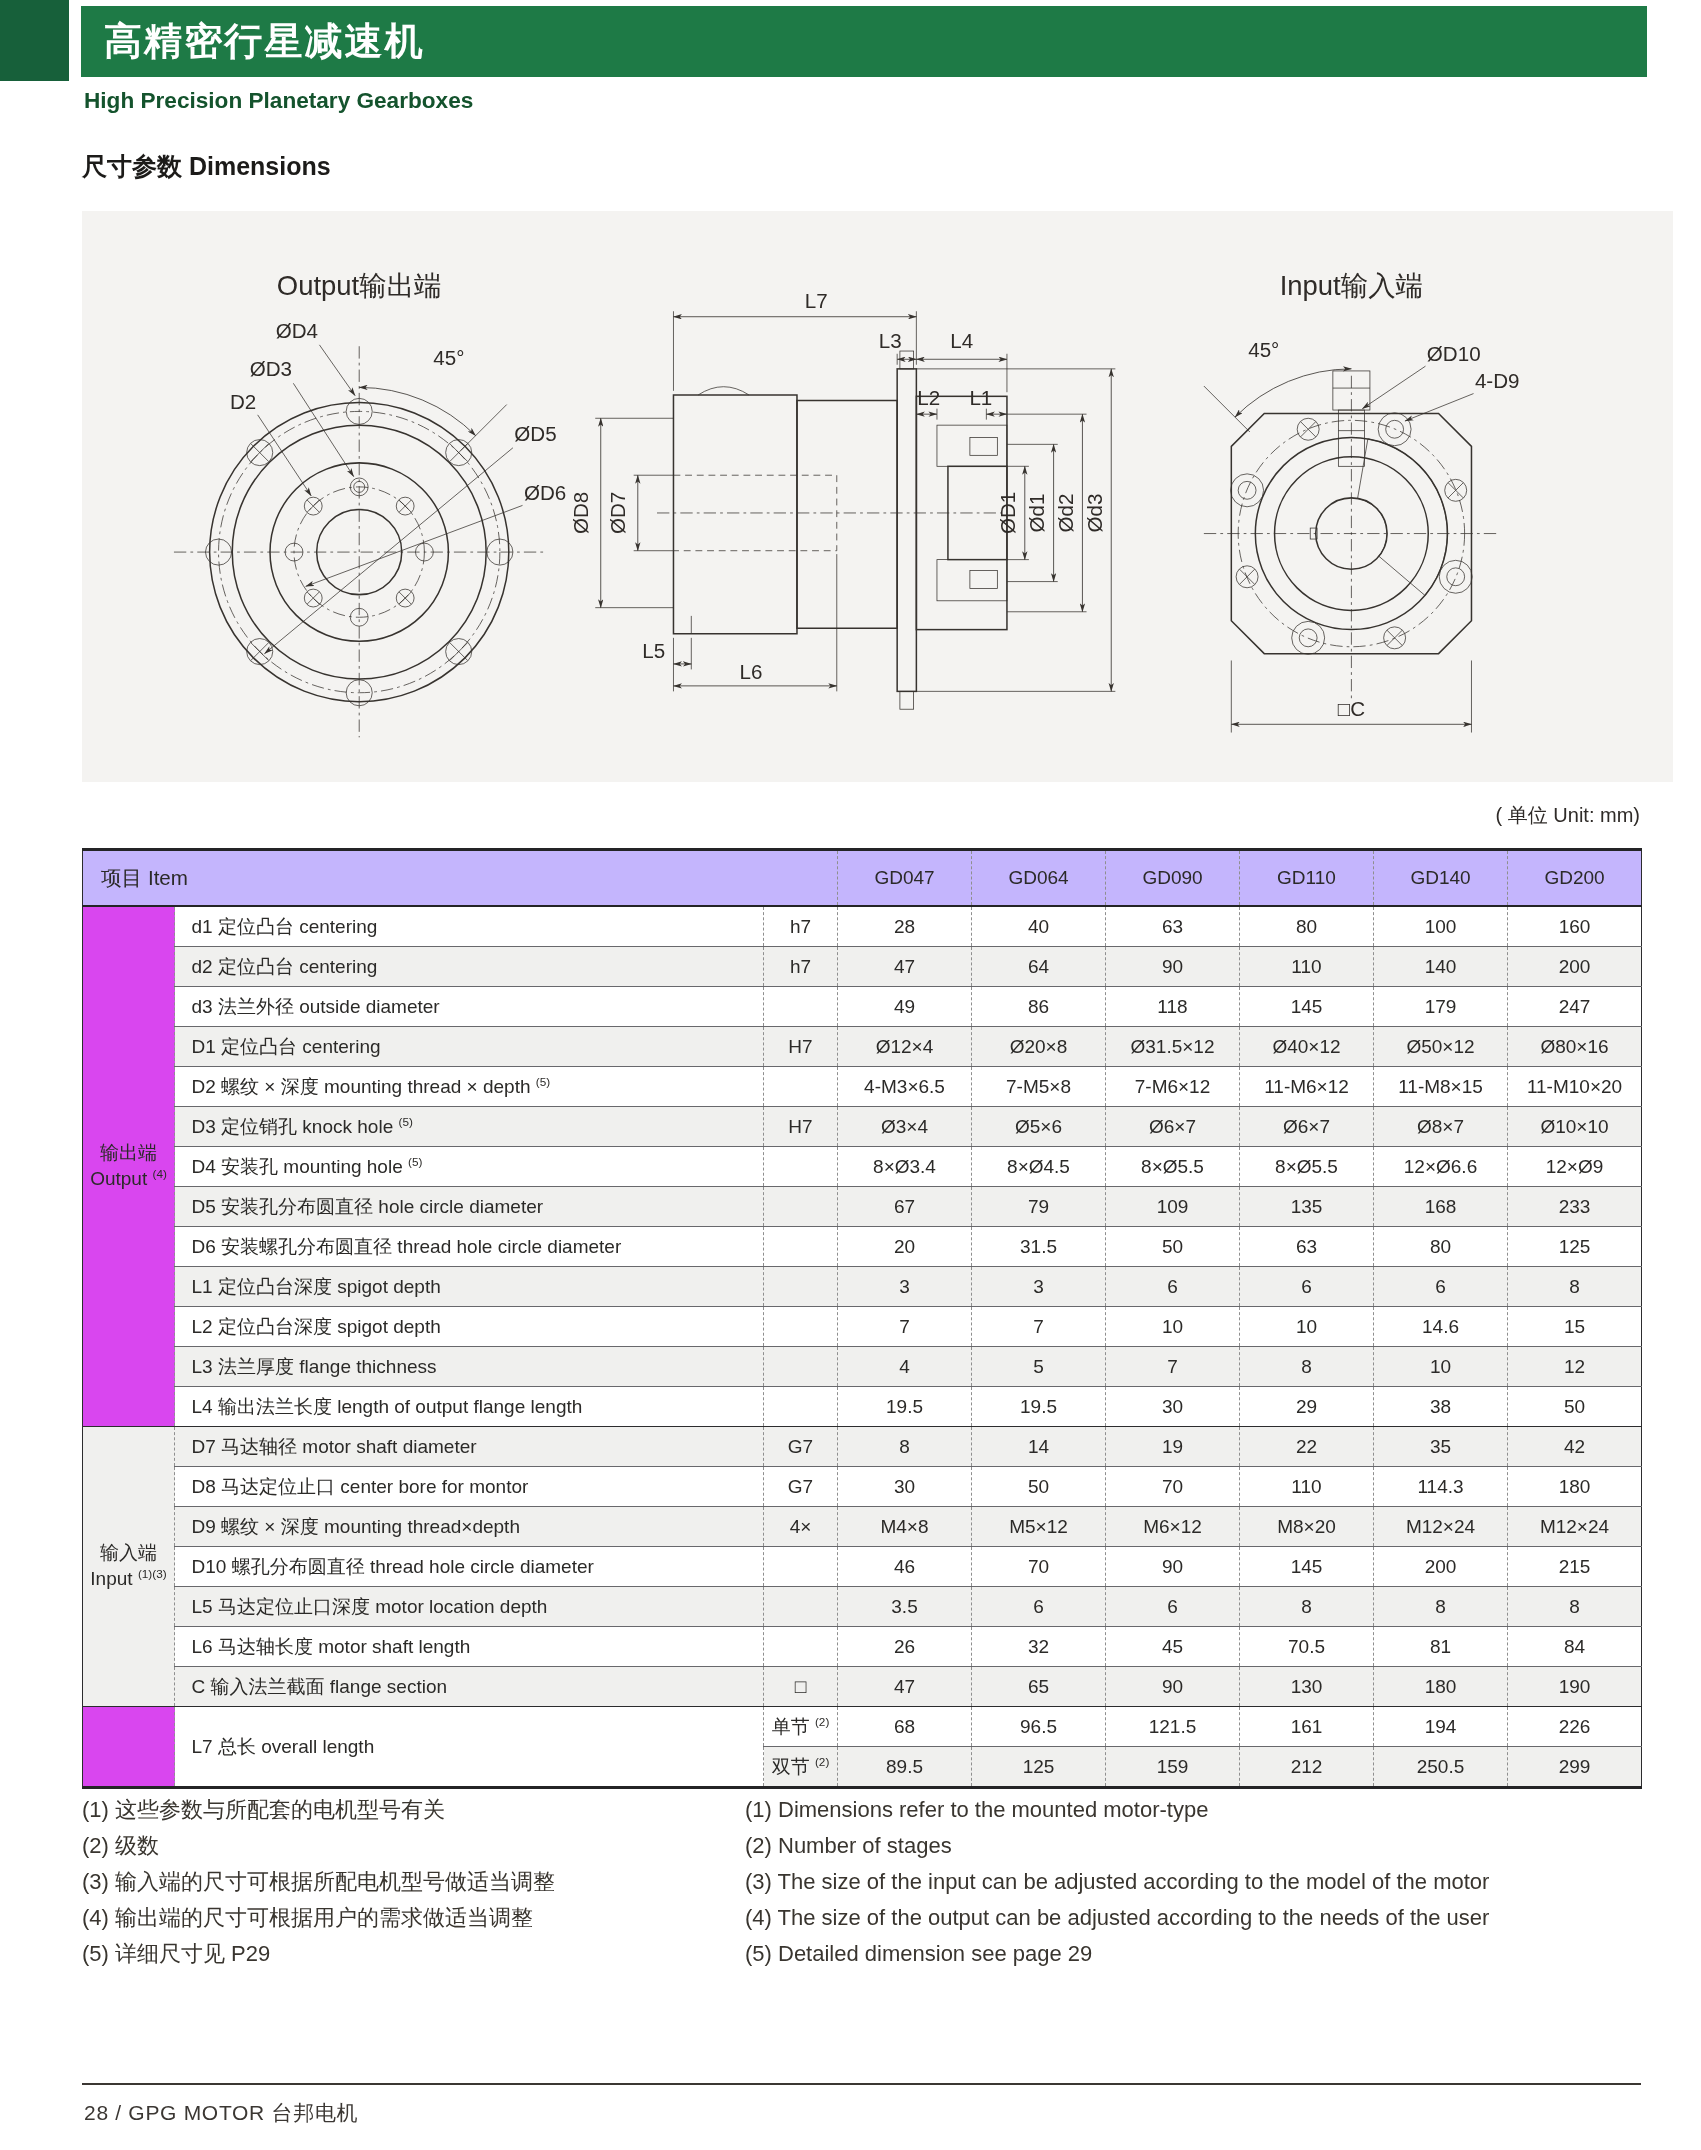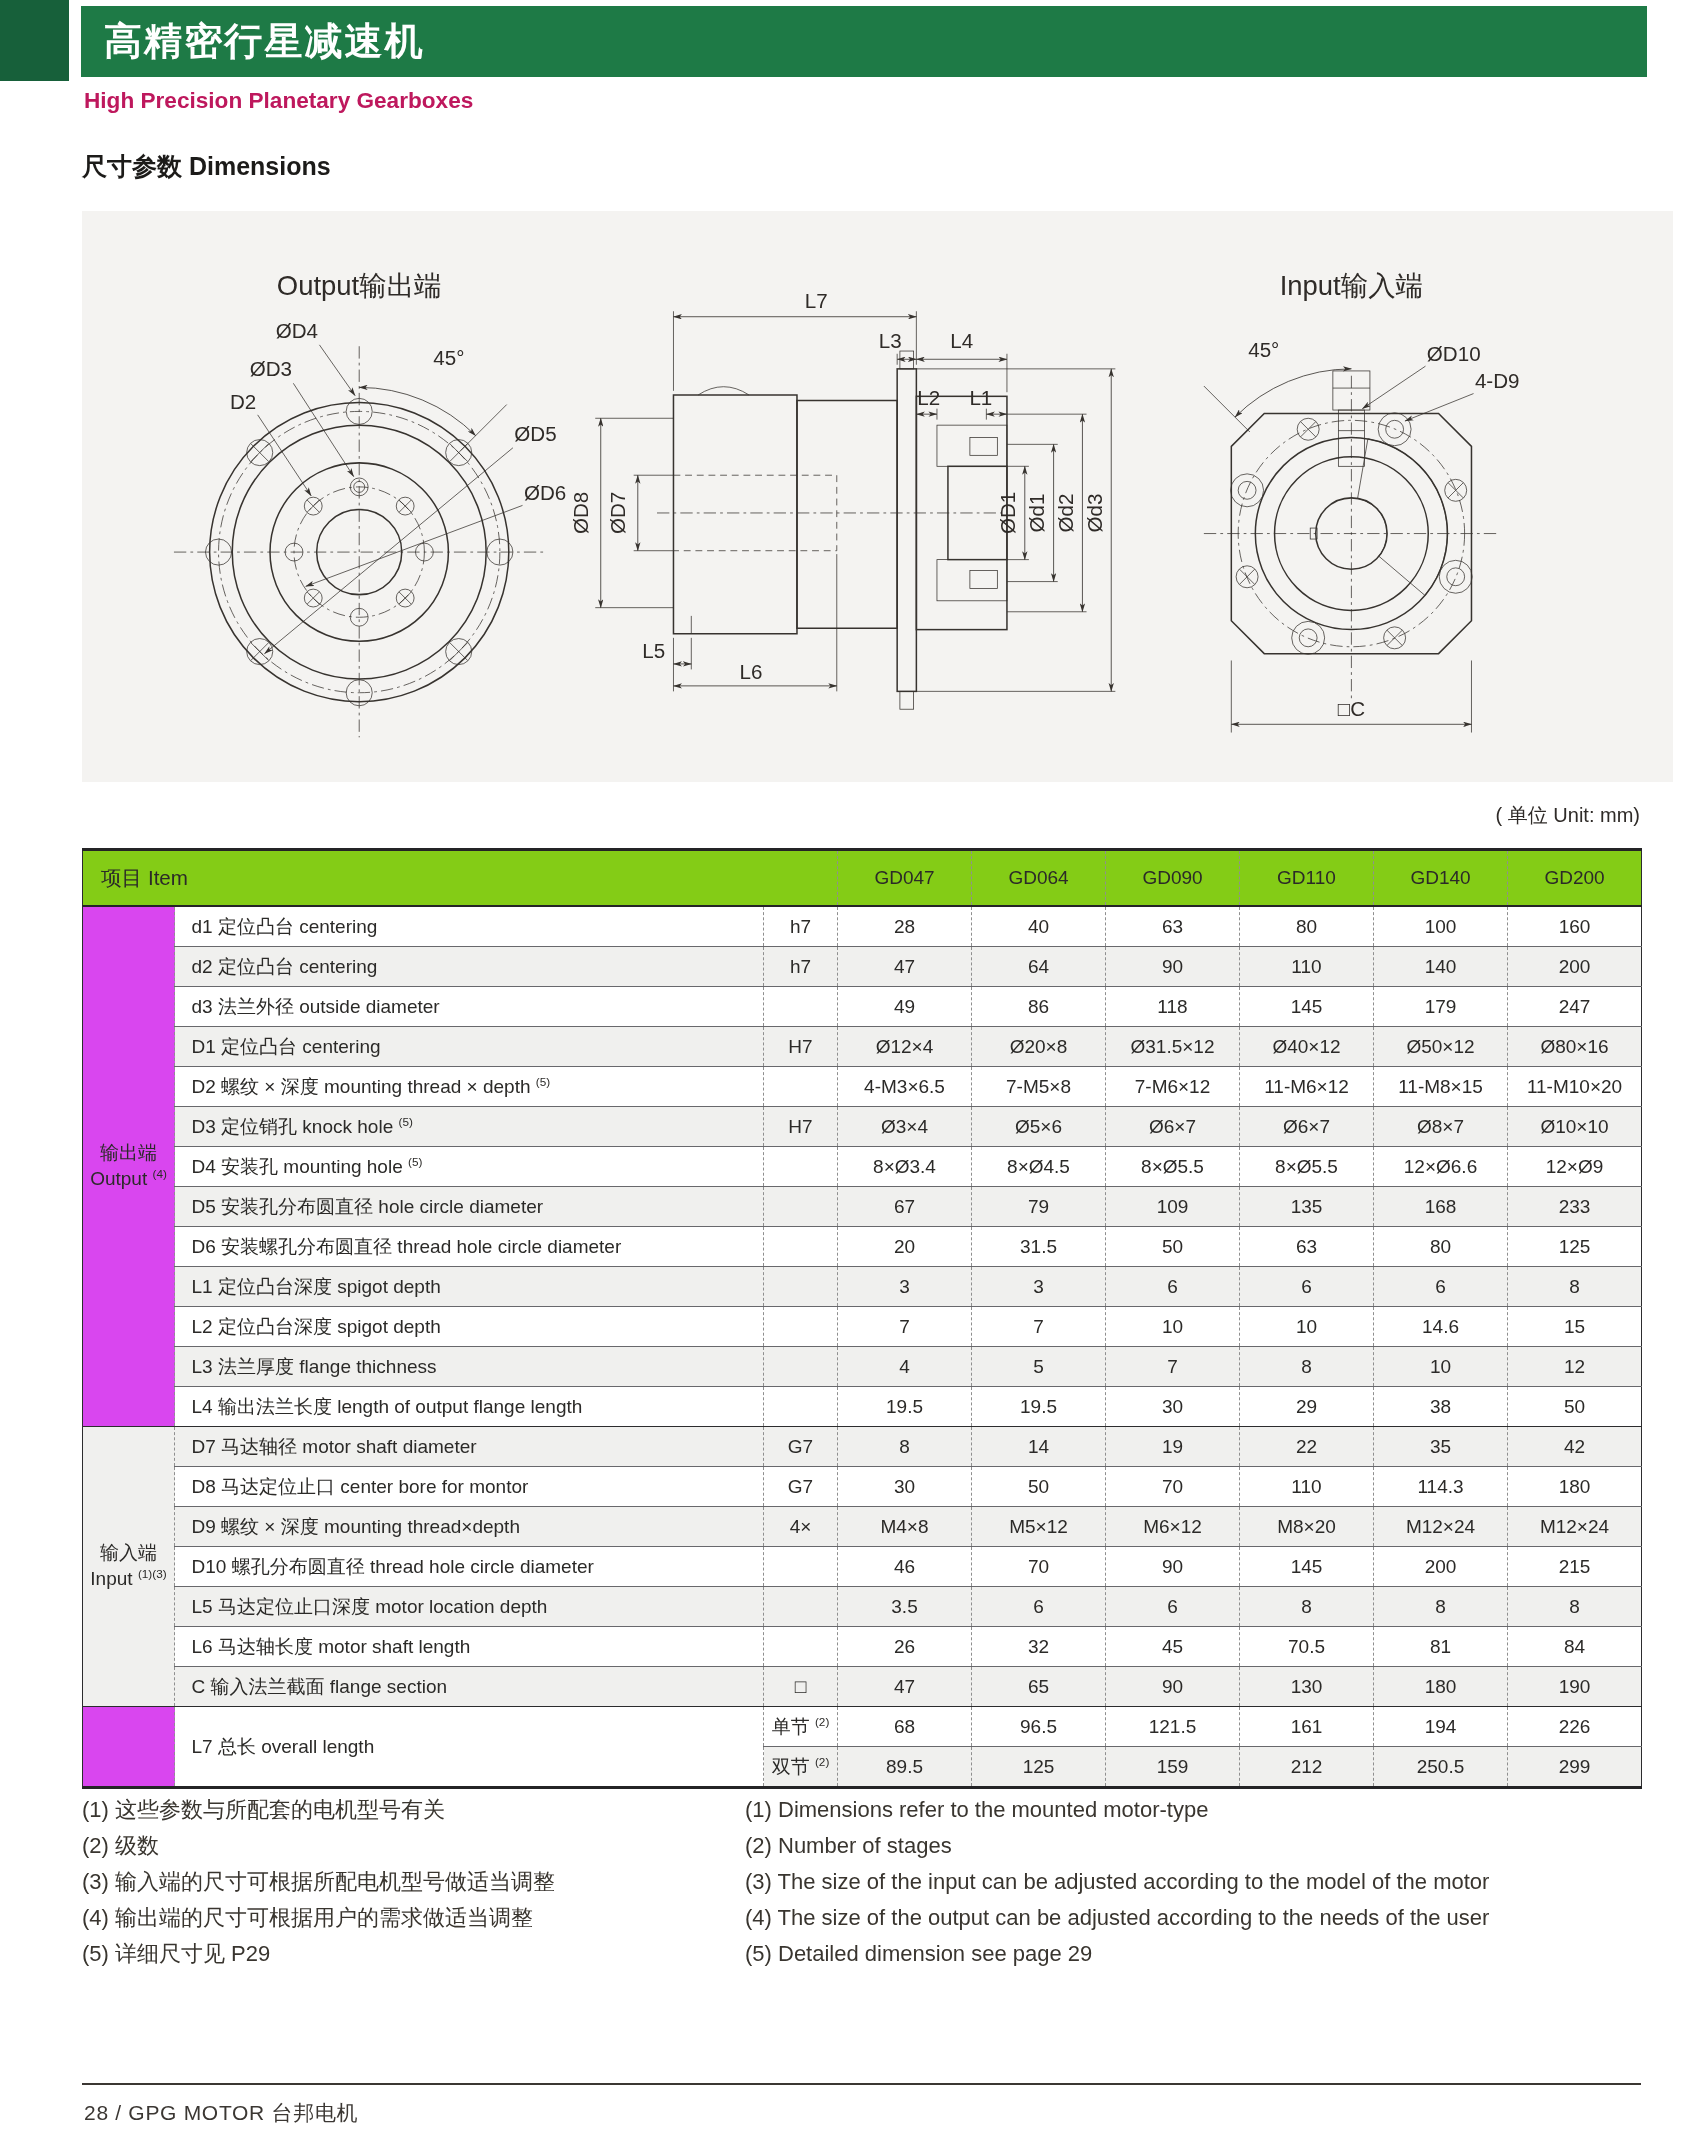--- a/index.html
+++ b/index.html
@@ -2,34 +2,34 @@
 <html style="font-size:11px"><head>
 <meta charset="utf-8">
 <style>
   html,body{margin:0;padding:0;background:#e8e8e8;}
   .page{position:relative;width:1702px;height:2151px;background:#ffffff;overflow:hidden;
         font-family:"Liberation Sans","DejaVu Sans",sans-serif;color:#2b2a28;}
   .side-tab{position:absolute;left:0;top:0;width:69px;height:81px;background:#17603a;}
   .banner{position:absolute;left:81px;top:5.5px;width:1566px;height:71px;background:#1e7a46;}
   .banner h1{margin:0;padding:0 0 0 23px;line-height:71px;font-size:38px;font-weight:700;
              color:#ffffff;letter-spacing:2.1px;}
-  .subtitle{position:absolute;left:84px;top:88px;font-size:22.6px;font-weight:700;color:#be185d;}
+  .subtitle{position:absolute;left:84px;top:88px;font-size:22.6px;font-weight:700;color:#14532d;}
   .section-title{position:absolute;left:82px;top:150px;margin:0;font-size:25px;font-weight:700;color:#1c1b19;}
   .drawing-panel{position:absolute;left:82px;top:211px;width:1591px;height:571px;background:#f4f3f1;}
   .drawing-panel svg{display:block;}
   .drawing-panel text{fill:#2f2b28;font-size:30px;font-family:"Liberation Sans","DejaVu Sans",sans-serif;}
   .drawing-panel .vtitle{font-size:40px;}
   .ln{fill:none;stroke:#37332f;stroke-width:2.2;}
   .tn{fill:none;stroke:#37332f;stroke-width:1.1;}
   .cl{fill:none;stroke:#37332f;stroke-width:1.1;stroke-dasharray:18 6 4 6;}
   .dm{fill:none;stroke:#37332f;stroke-width:1.2;}
   .unit-note{position:absolute;left:82px;top:802px;width:1558px;text-align:right;font-size:20px;color:#2f2b28;}
   .dims{position:absolute;left:82px;top:848px;width:1558px;border-collapse:collapse;table-layout:fixed;
         font-size:19px;color:#2b2a28;border:1.4px solid #2c2c2e;border-top:3.4px solid #242426;border-bottom:3.4px solid #242426;}
-  .dims thead th{background:#84cc16;height:52px;font-weight:400;border-bottom:2.1px solid #242426;}
+  .dims thead th{background:#c4b5fd;height:52px;font-weight:400;border-bottom:2.1px solid #242426;}
   .dims th.item-head{text-align:left;padding-left:18px;font-size:20.6px;}
   .dims th.col-head{border-left:0.7px dashed #8f8f8f;text-align:center;}
   .dims tbody td{height:39px;border-top:0.7px solid #68686c;background:#ffffff;text-align:center;padding:0;}
   .dims tbody tr.stripe td{background:#f0f0ee;}
   .dims tbody td.group{background:#d946ef;text-align:center;line-height:1.4;}
   .dims tbody td.item{text-align:left;padding-left:16.5px;border-left:0.7px dashed #8f8f8f;}
   .dims tbody td.tol{border-left:0.7px dashed #8f8f8f;}
   .dims tbody td.val{border-left:0.7px dashed #8f8f8f;}
   .dims tbody tr.group-start td{border-top:1.4px solid #2c2c2e;}
   .dims sup{font-size:0.62em;vertical-align:super;}

